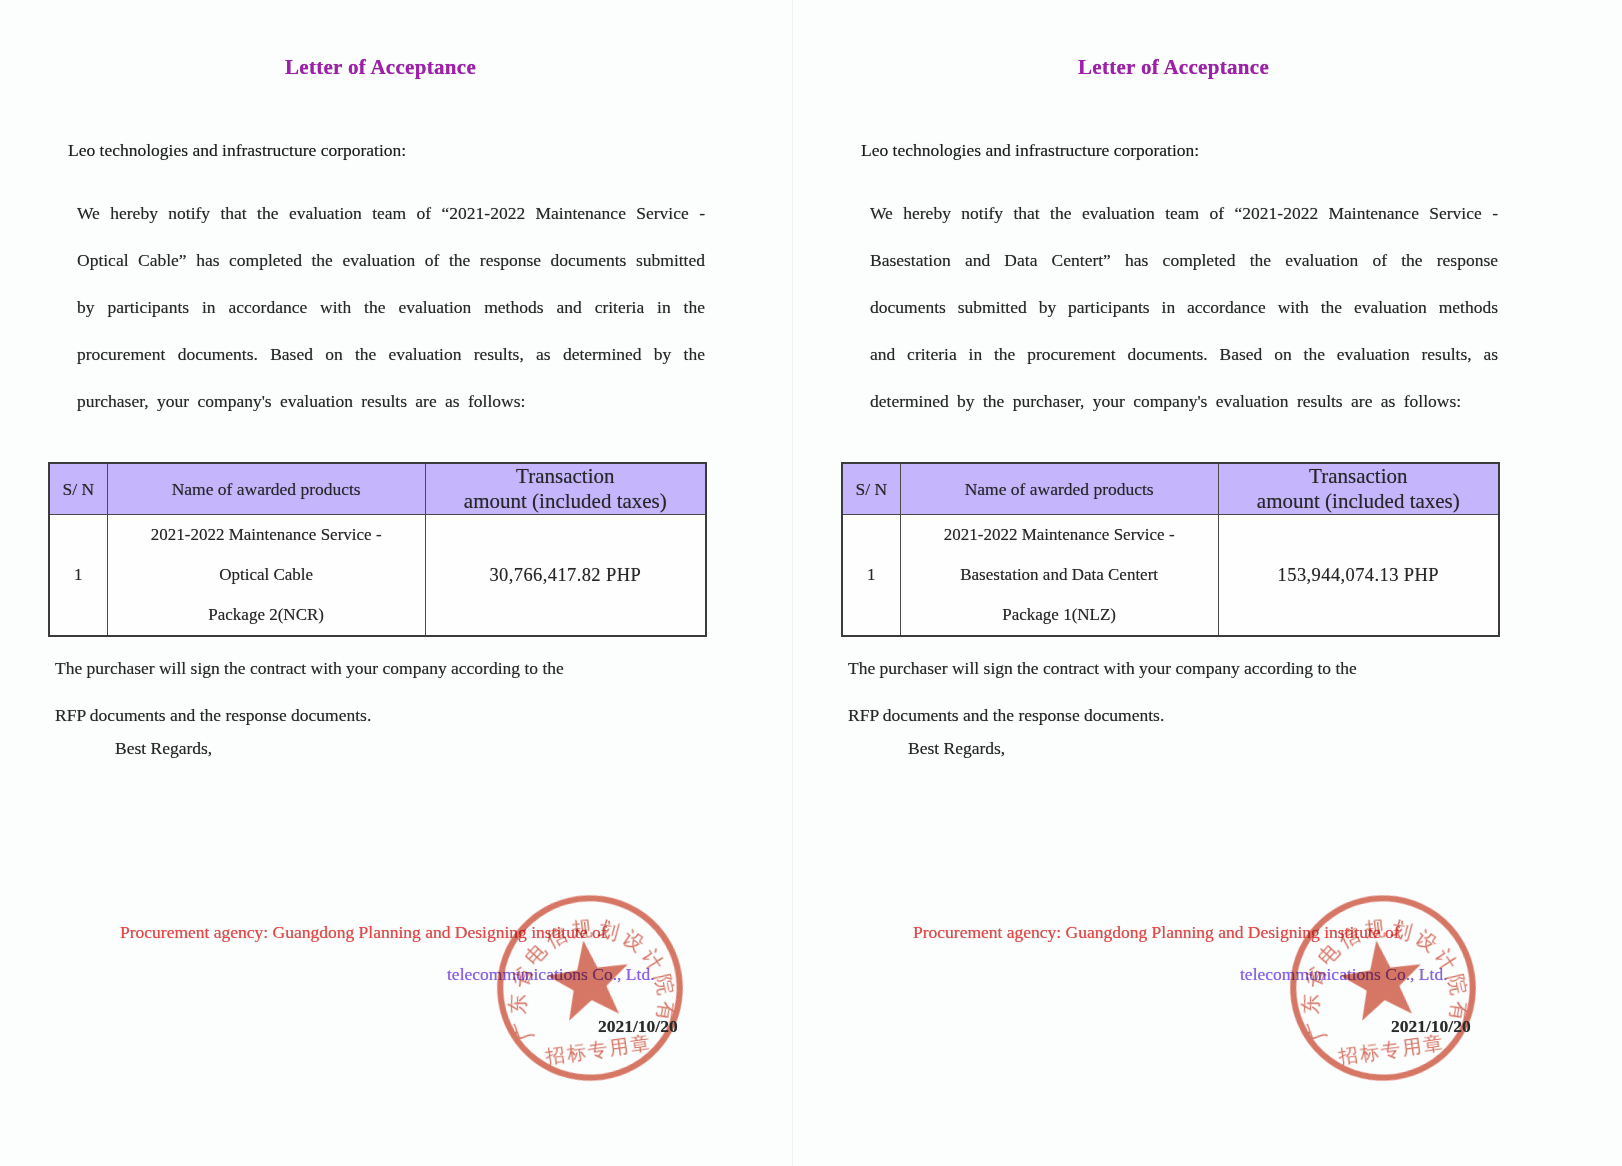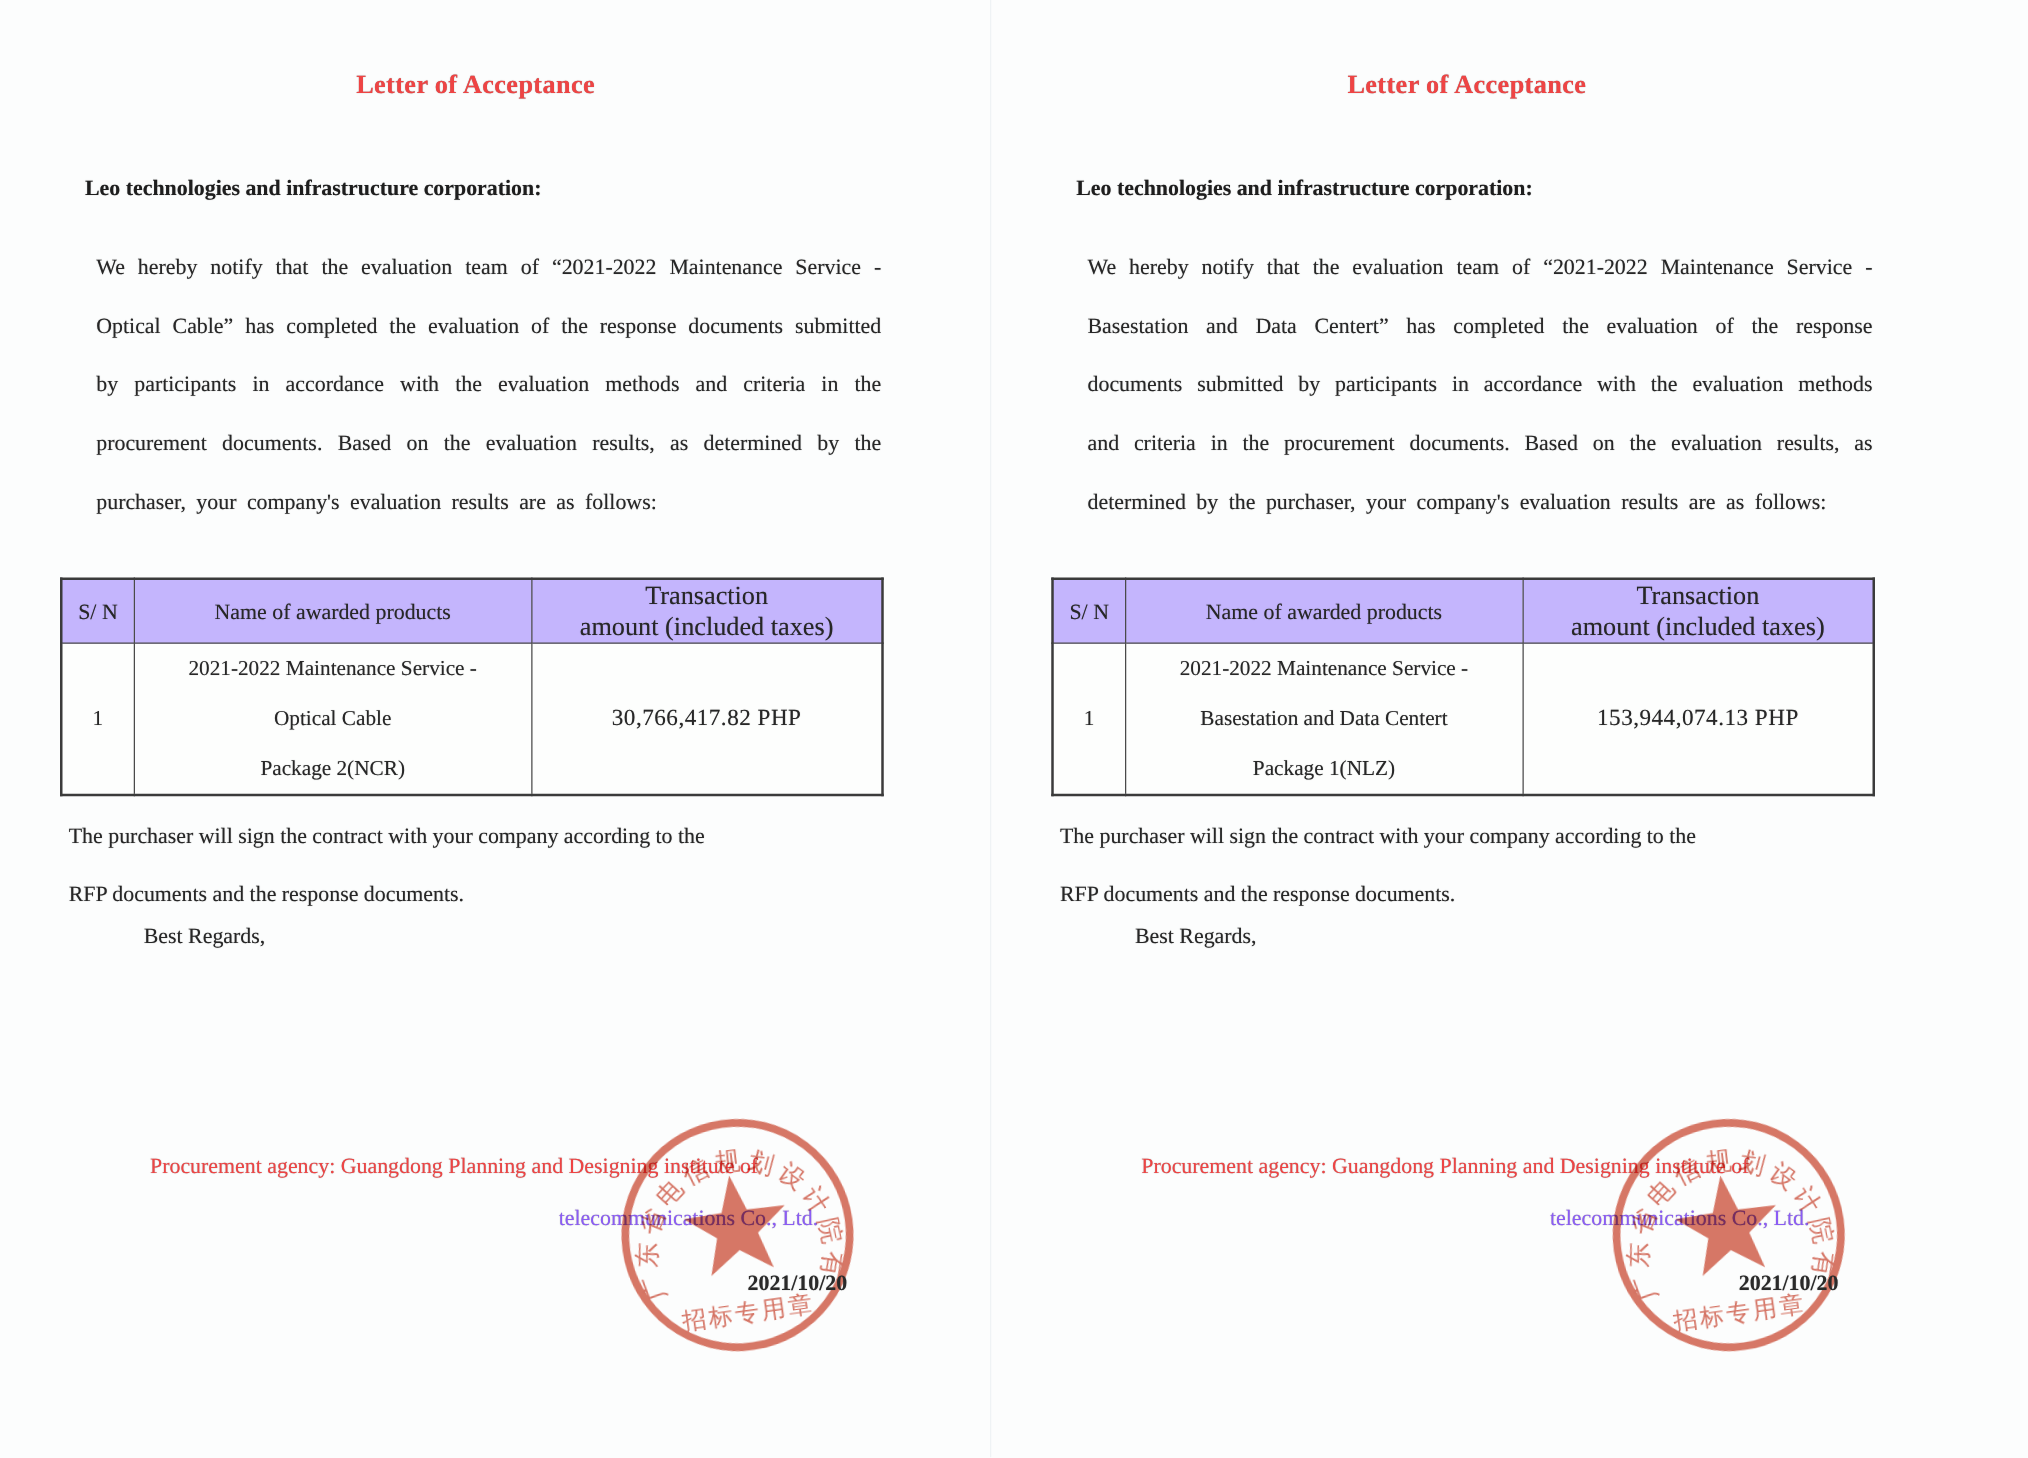--- a/index.html
+++ b/index.html
@@ -2,23 +2,23 @@
 <html><head>
 <meta charset="utf-8">
 <style>
   html,body{margin:0;padding:0;width:1622px;height:1166px;overflow:hidden;
     background:#fcfdfd;font-family:"Liberation Serif", serif;color:#272727;}
   .canvas{position:relative;width:1622px;height:1166px;}
   .page{position:absolute;top:0;width:811px;height:1166px;}
   .page.p0{left:0;}
   .page.p1{left:792px;width:830px;border-left:1px solid rgba(214,223,229,0.35);}
   .title{position:absolute;top:55px;left:68px;width:625px;margin:0;text-align:center;
-    font-size:21px;font-weight:bold;color:#ef4444;letter-spacing:.3px;
+    font-size:21px;font-weight:bold;color:#a21caf;letter-spacing:.3px;
     text-shadow:0 0 .7px rgba(30,30,30,.55);}
-  .recipient{position:absolute;top:140px;left:68px;margin:0;font-size:17.5px;font-weight:bold;
+  .recipient{position:absolute;top:140px;left:68px;margin:0;font-size:17.5px;font-weight:normal;
     color:#1e1e1e;text-shadow:0 0 .7px rgba(30,30,30,.5);}
   .body-par{position:absolute;top:186px;left:73px;width:628px;margin:4px;font-size:17.5px;
     line-height:47px;text-align:justify;word-spacing:4px;
     text-shadow:0 0 .8px rgba(45,45,45,.5);}
   .results{position:absolute;top:462px;left:48px;border-collapse:collapse;table-layout:fixed;
     width:659px;border:2px solid #3b3b3b;}
   .results th,.results td{border:1px solid #4a4a4a;padding:0 4px;text-align:center;
     vertical-align:middle;font-weight:normal;text-shadow:0 0 .7px rgba(45,45,45,.5);}
   .results thead tr{height:50px;background:#c4b5fd;}
   .results tbody tr{height:118px;background:#fdfefd;}

